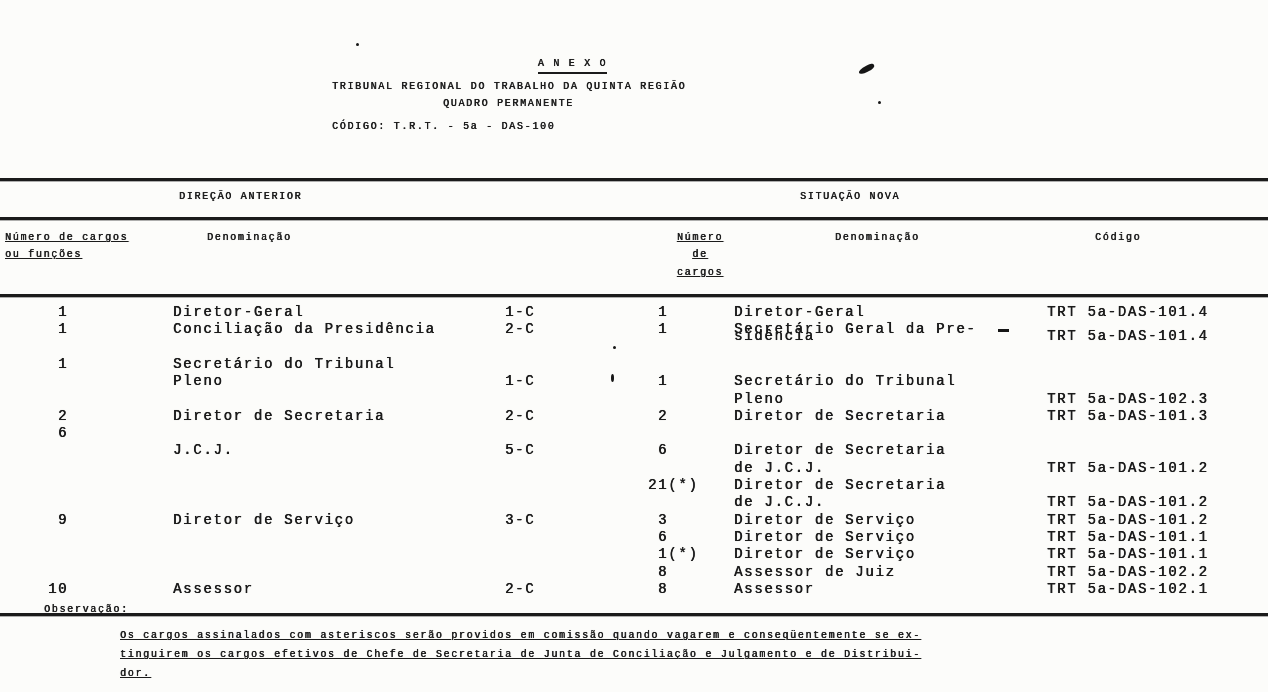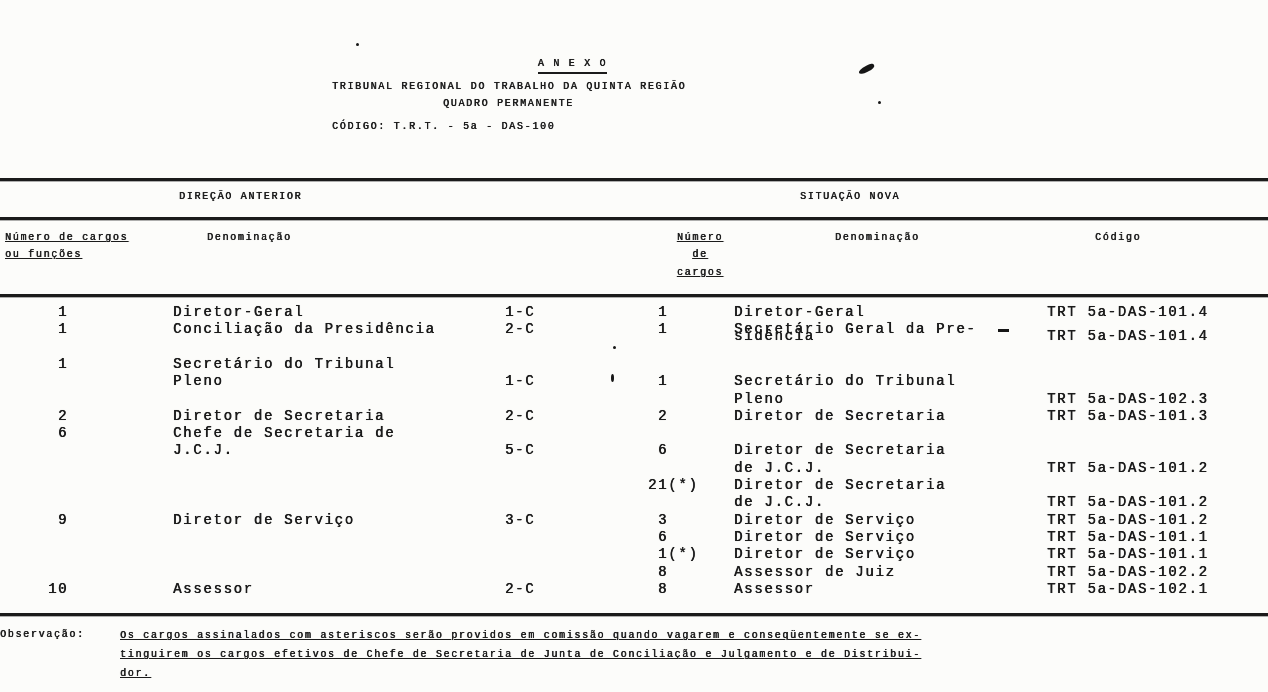--- a/index.html
+++ b/index.html
@@ -128,21 +128,20 @@
       <div class="bodyline" style="top: 103.8px;">
         <span class="cell c1"> 2</span>
         <span class="cell c2">Diretor de Secretaria</span>
         <span class="cell c3">2-C</span>
         <span class="cell c4"> 2</span>
         <span class="cell c5">Diretor de Secretaria</span>
         <span class="cell c6">TRT 5a-DAS-101.3</span>
       </div>
       <div class="bodyline" style="top: 121.1px;">
         <span class="cell c1"> 6</span>
-        <span class="cell c2">Chefe de Secretaria de</span>
         <span class="cell c3"></span>
         <span class="cell c4"></span>
         <span class="cell c5"></span>
         <span class="cell c6"></span>
       </div>
       <div class="bodyline" style="top: 138.4px;">
         <span class="cell c1"></span>
         <span class="cell c2">J.C.J.</span>
         <span class="cell c3">5-C</span>
         <span class="cell c4"> 6</span>
@@ -208,21 +207,21 @@
       <div class="bodyline" style="top: 276.8px;">
         <span class="cell c1">10</span>
         <span class="cell c2">Assessor</span>
         <span class="cell c3">2-C</span>
         <span class="cell c4"> 8</span>
         <span class="cell c5">Assessor</span>
         <span class="cell c6">TRT 5a-DAS-102.1</span>
       </div>
     </div>
 
-  <div class="t" style="left:0px;top:626px;">Observação:</div>
+  <div class="t" style="left:0px;top:601px;padding-left:44px;">Observação:</div>
   <div class="t multi" style="left:120px;top:626px;line-height:19px;">Os cargos assinalados com asteriscos serão providos em comissão quando vagarem e conseqüentemente se  ex-
 tinguirem os cargos efetivos de Chefe de Secretaria de Junta de Conciliação e Julgamento e de  Distribui-
 dor.</div>
 
   <div class="artifact" style="left:858px;top:66px;width:17px;height:6px;border-radius:60% 40% 50% 50%;transform:rotate(-27deg);"></div>
   <div class="artifact speck" style="left:356px;top:43px;width:3px;height:3px;"></div>
   <div class="artifact speck" style="left:878px;top:101px;width:3px;height:3px;"></div>
   <div class="artifact" style="left:998px;top:329px;width:11px;height:3px;"></div>
   <div class="artifact speck" style="left:613px;top:346px;width:3px;height:3px;"></div>
   <div class="artifact speck" style="left:611px;top:374px;width:3px;height:8px;"></div>

